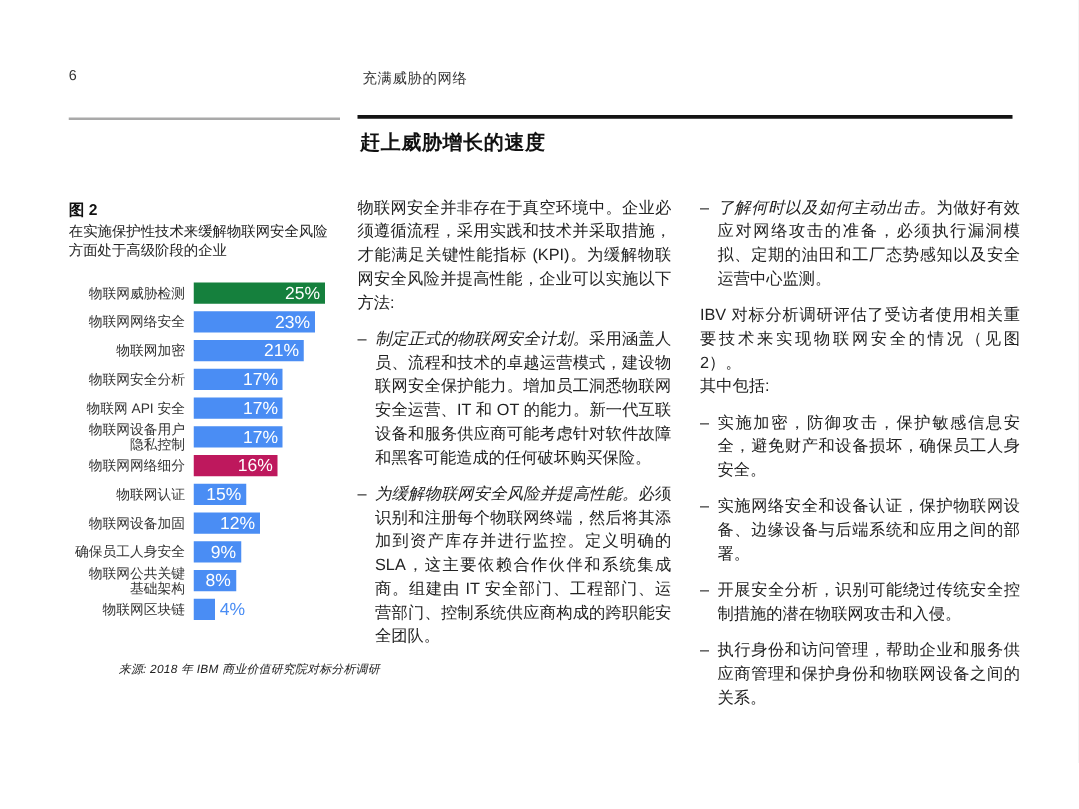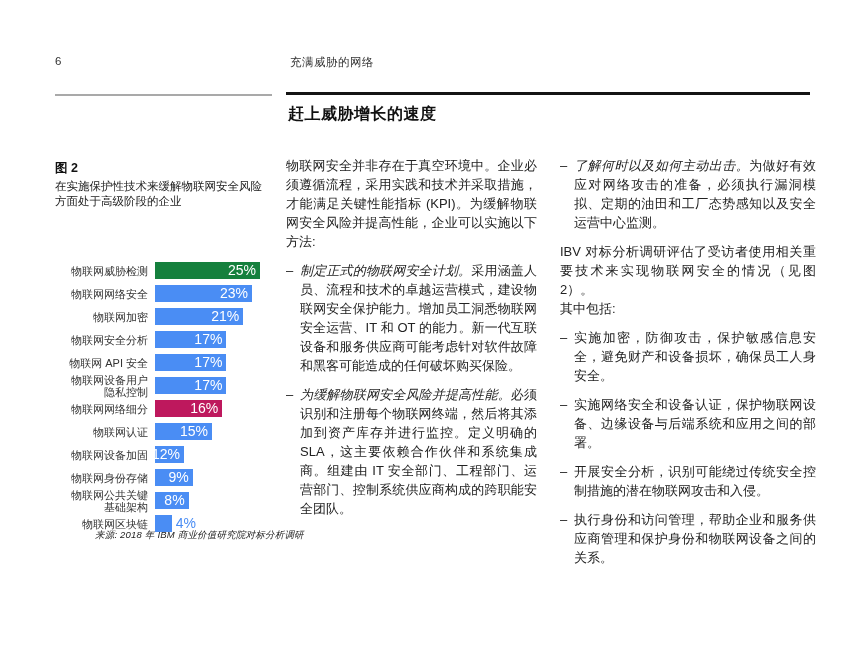--- a/index.html
+++ b/index.html
@@ -14,21 +14,21 @@
   }
   .pagenum{position:absolute;left:55px;top:55px;font-size:11.5px;color:#333;}
   .running-header{position:absolute;left:290px;top:55px;font-size:11.5px;color:#333;letter-spacing:.5px;}
   .rule-gray{position:absolute;left:55px;top:94px;width:217px;height:1.5px;background:#a9a9a9;}
   .rule-black{position:absolute;left:286px;top:92px;width:524px;height:3px;background:#141414;}
   .title{position:absolute;left:288px;top:104px;margin:0;font-size:16px;font-weight:bold;color:#111;letter-spacing:.5px;}
 
   .fig-label{position:absolute;left:55px;top:160px;font-size:12.5px;font-weight:bold;color:#111;}
   .fig-caption{position:absolute;left:55px;top:179px;width:218px;font-size:11.5px;line-height:15px;color:#222;}
 
-  .chart{position:absolute;left:55px;top:223px;width:217px;margin-top:36px;}
+  .chart{position:absolute;left:55px;top:223px;width:217px;}
   .chart-row{position:relative;display:flex;align-items:center;height:23px;}
   .bar-label{
     flex:none;width:100px;box-sizing:border-box;padding-right:7px;
     font-size:11px;line-height:12px;text-align:right;color:#333;
     white-space:pre-line;
   }
   .bar{position:relative;flex:none;height:17px;}
   .val{font-size:14px;line-height:17px;white-space:nowrap;}
   .val.inside{position:absolute;right:4px;top:0;color:#ffffff;}
   .val.outside{position:absolute;left:calc(100% + 4px);top:0;}
@@ -98,32 +98,32 @@
         </div>
       </div>
       <div class="chart-row">
         <div class="bar-label">物联网网络细分</div>
         <div class="bar" style="width: 67.2px; background: #be185d;">
           <span class="val inside" style="color: rgb(255, 255, 255);">16%</span>
         </div>
       </div>
       <div class="chart-row">
         <div class="bar-label">物联网认证</div>
-        <div class="bar" style="width: 57px; background: rgb(74, 141, 244);">
+        <div class="bar" style="width: 42px; background: rgb(74, 141, 244);">
           <span class="val inside" style="color: rgb(255, 255, 255);">15%</span>
         </div>
       </div>
       <div class="chart-row">
         <div class="bar-label">物联网设备加固</div>
-        <div class="bar" style="width: 29px; background: rgb(74, 141, 244);">
+        <div class="bar" style="width: 53px; background: rgb(74, 141, 244);">
           <span class="val inside" style="color: rgb(255, 255, 255);">12%</span>
         </div>
       </div>
       <div class="chart-row">
-        <div class="bar-label">物联网身份存储</div>
+        <div class="bar-label">确保员工人身安全</div>
         <div class="bar" style="width: 37.8px; background: rgb(74, 141, 244);">
           <span class="val inside" style="color: rgb(255, 255, 255);">9%</span>
         </div>
       </div>
       <div class="chart-row">
         <div class="bar-label">物联网公共关键
 基础架构</div>
         <div class="bar" style="width: 33.6px; background: rgb(74, 141, 244);">
           <span class="val inside" style="color: rgb(255, 255, 255);">8%</span>
         </div>

